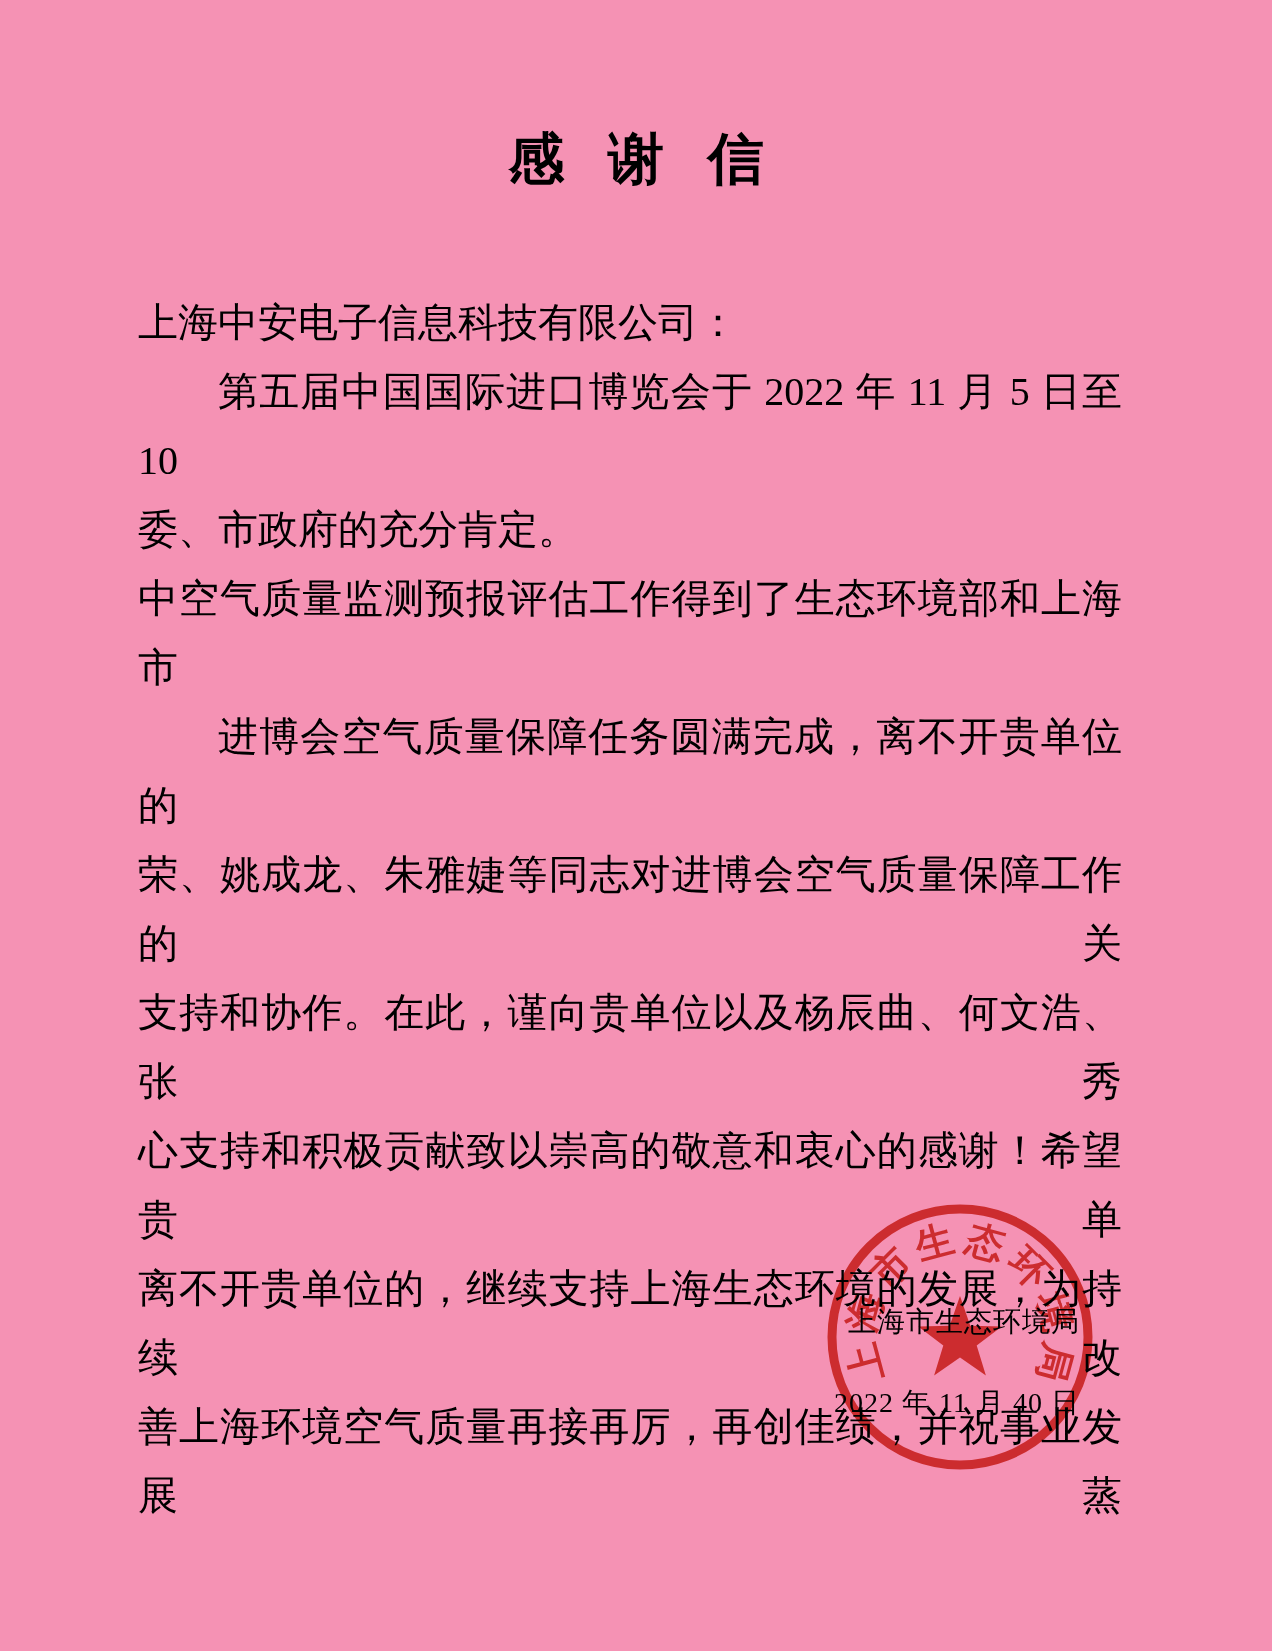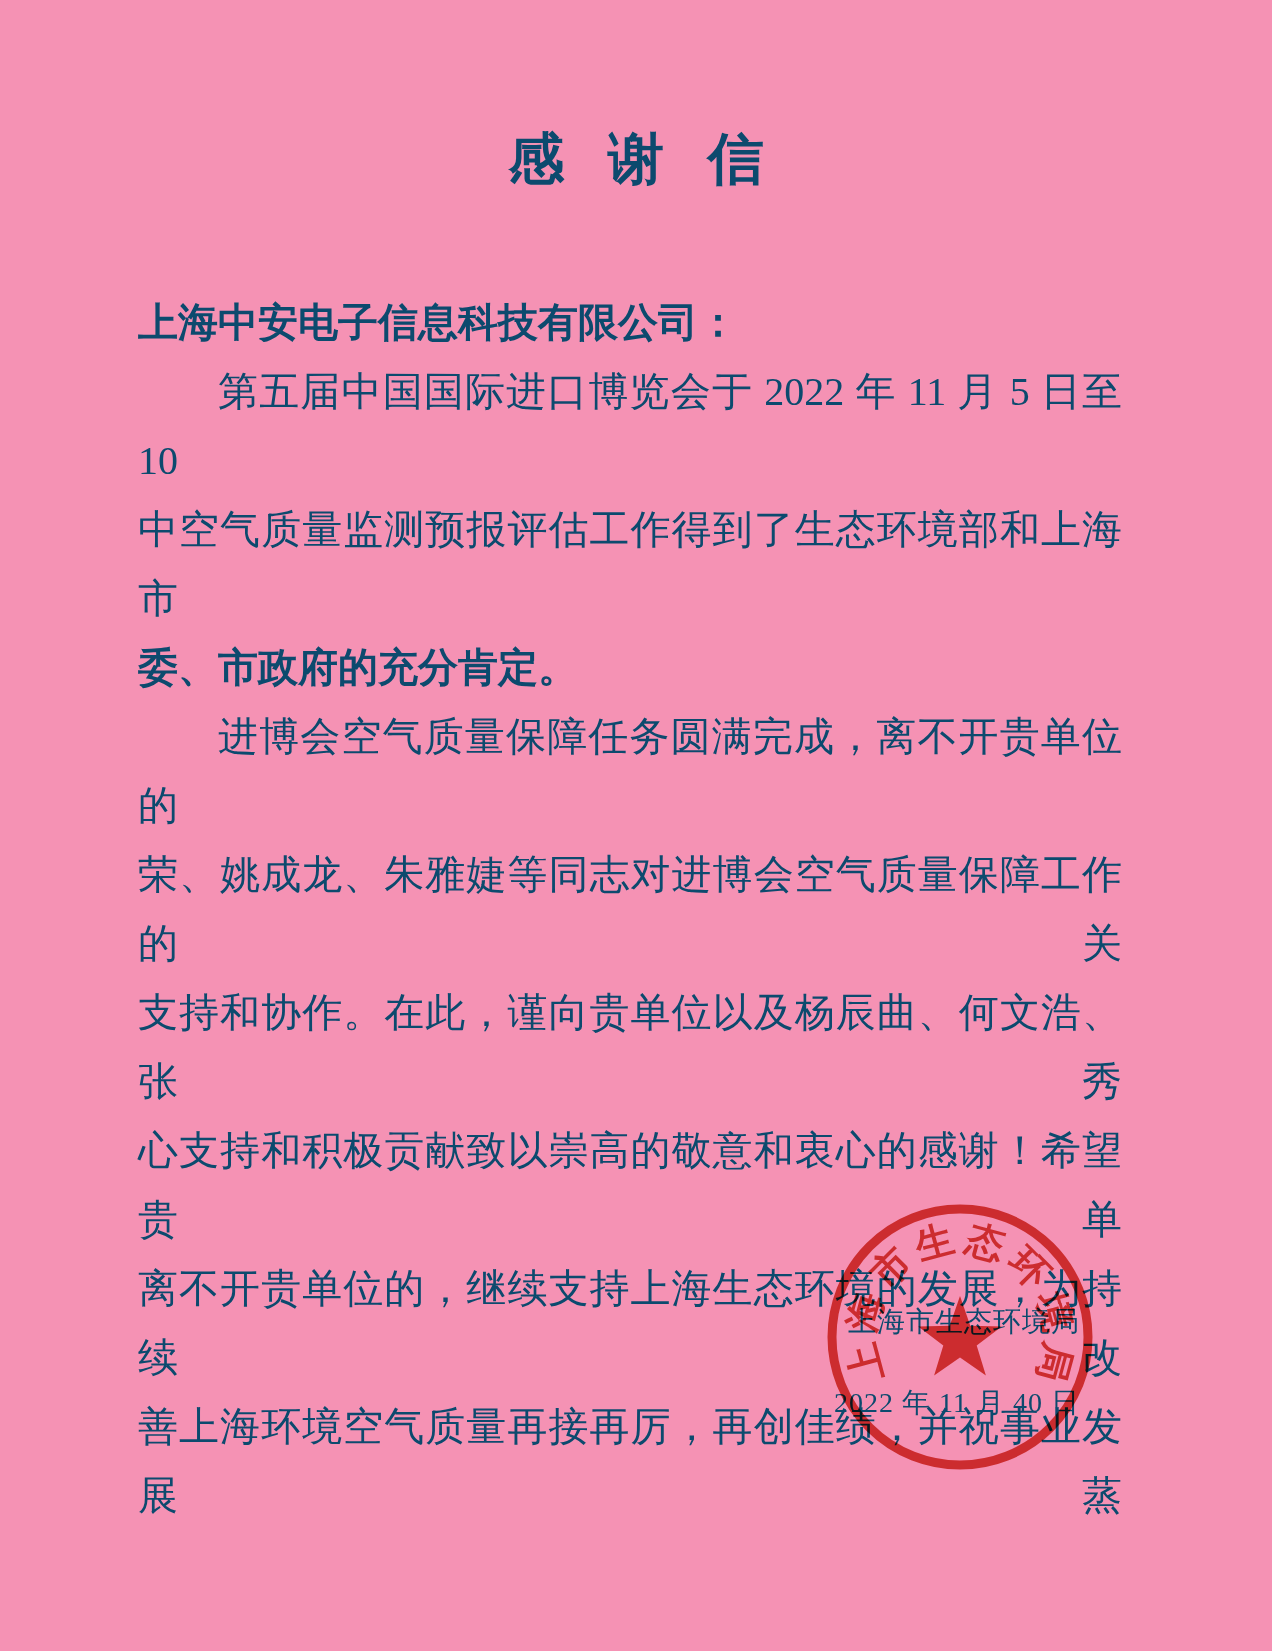--- a/index.html
+++ b/index.html
@@ -3,21 +3,21 @@
 <meta charset="utf-8">
 <style>
   html, body { margin: 0; padding: 0; }
   .page {
     position: relative;
     width: 1272px;
     height: 1651px;
     background: #f592b4;
     overflow: hidden;
     font-family: "Liberation Serif", "DejaVu Serif", serif;
-    color: #0c4a6e;
+    color: #000000;
   }
   .title {
     position: absolute;
     top: 122px;
     left: 0;
     width: 100%;
     text-align: center;
     font-size: 56px;
     font-weight: 700;
     letter-spacing: 0.78em;
@@ -33,21 +33,20 @@
     line-height: 69px;
   }
   .line {
     text-align: justify;
     text-align-last: justify;
     text-justify: inter-ideograph;
   }
   .line.end {
     text-align: right;
     text-align-last: left;
-    font-weight: bold;
   }
   .line.indent { text-indent: 80px; }
   .sign-block {
     position: absolute;
     top: 1298px;
     right: 192px;
     text-align: right;
     font-size: 28px;
   }
   .sign-org { line-height: 48px; letter-spacing: 1px; }
@@ -71,22 +70,22 @@
 </head>
 <body>
 
 <div class="page">
 
   <div class="title">感谢信</div>
 
   <div class="body-block">
     <div class="line end">上海中安电子信息科技有限公司：</div>
     <div class="line indent">第五届中国国际进口博览会于 2022 年 11 月 5 日至 10</div>
+    <div class="line end">委、市政府的充分肯定。</div>
     <div class="line">中空气质量监测预报评估工作得到了生态环境部和上海市</div>
-    <div class="line end">委、市政府的充分肯定。</div>
     <div class="line indent">进博会空气质量保障任务圆满完成，离不开贵单位的</div>
     <div class="line">荣、姚成龙、朱雅婕等同志对进博会空气质量保障工作的关</div>
     <div class="line">支持和协作。在此，谨向贵单位以及杨辰曲、何文浩、张秀</div>
     <div class="line">心支持和积极贡献致以崇高的敬意和衷心的感谢！希望贵单</div>
     <div class="line">离不开贵单位的，继续支持上海生态环境的发展，为持续改</div>
     <div class="line">善上海环境空气质量再接再厉，再创佳绩，并祝事业发展蒸</div>
 
   </div>
 
   <div class="sign-block">

